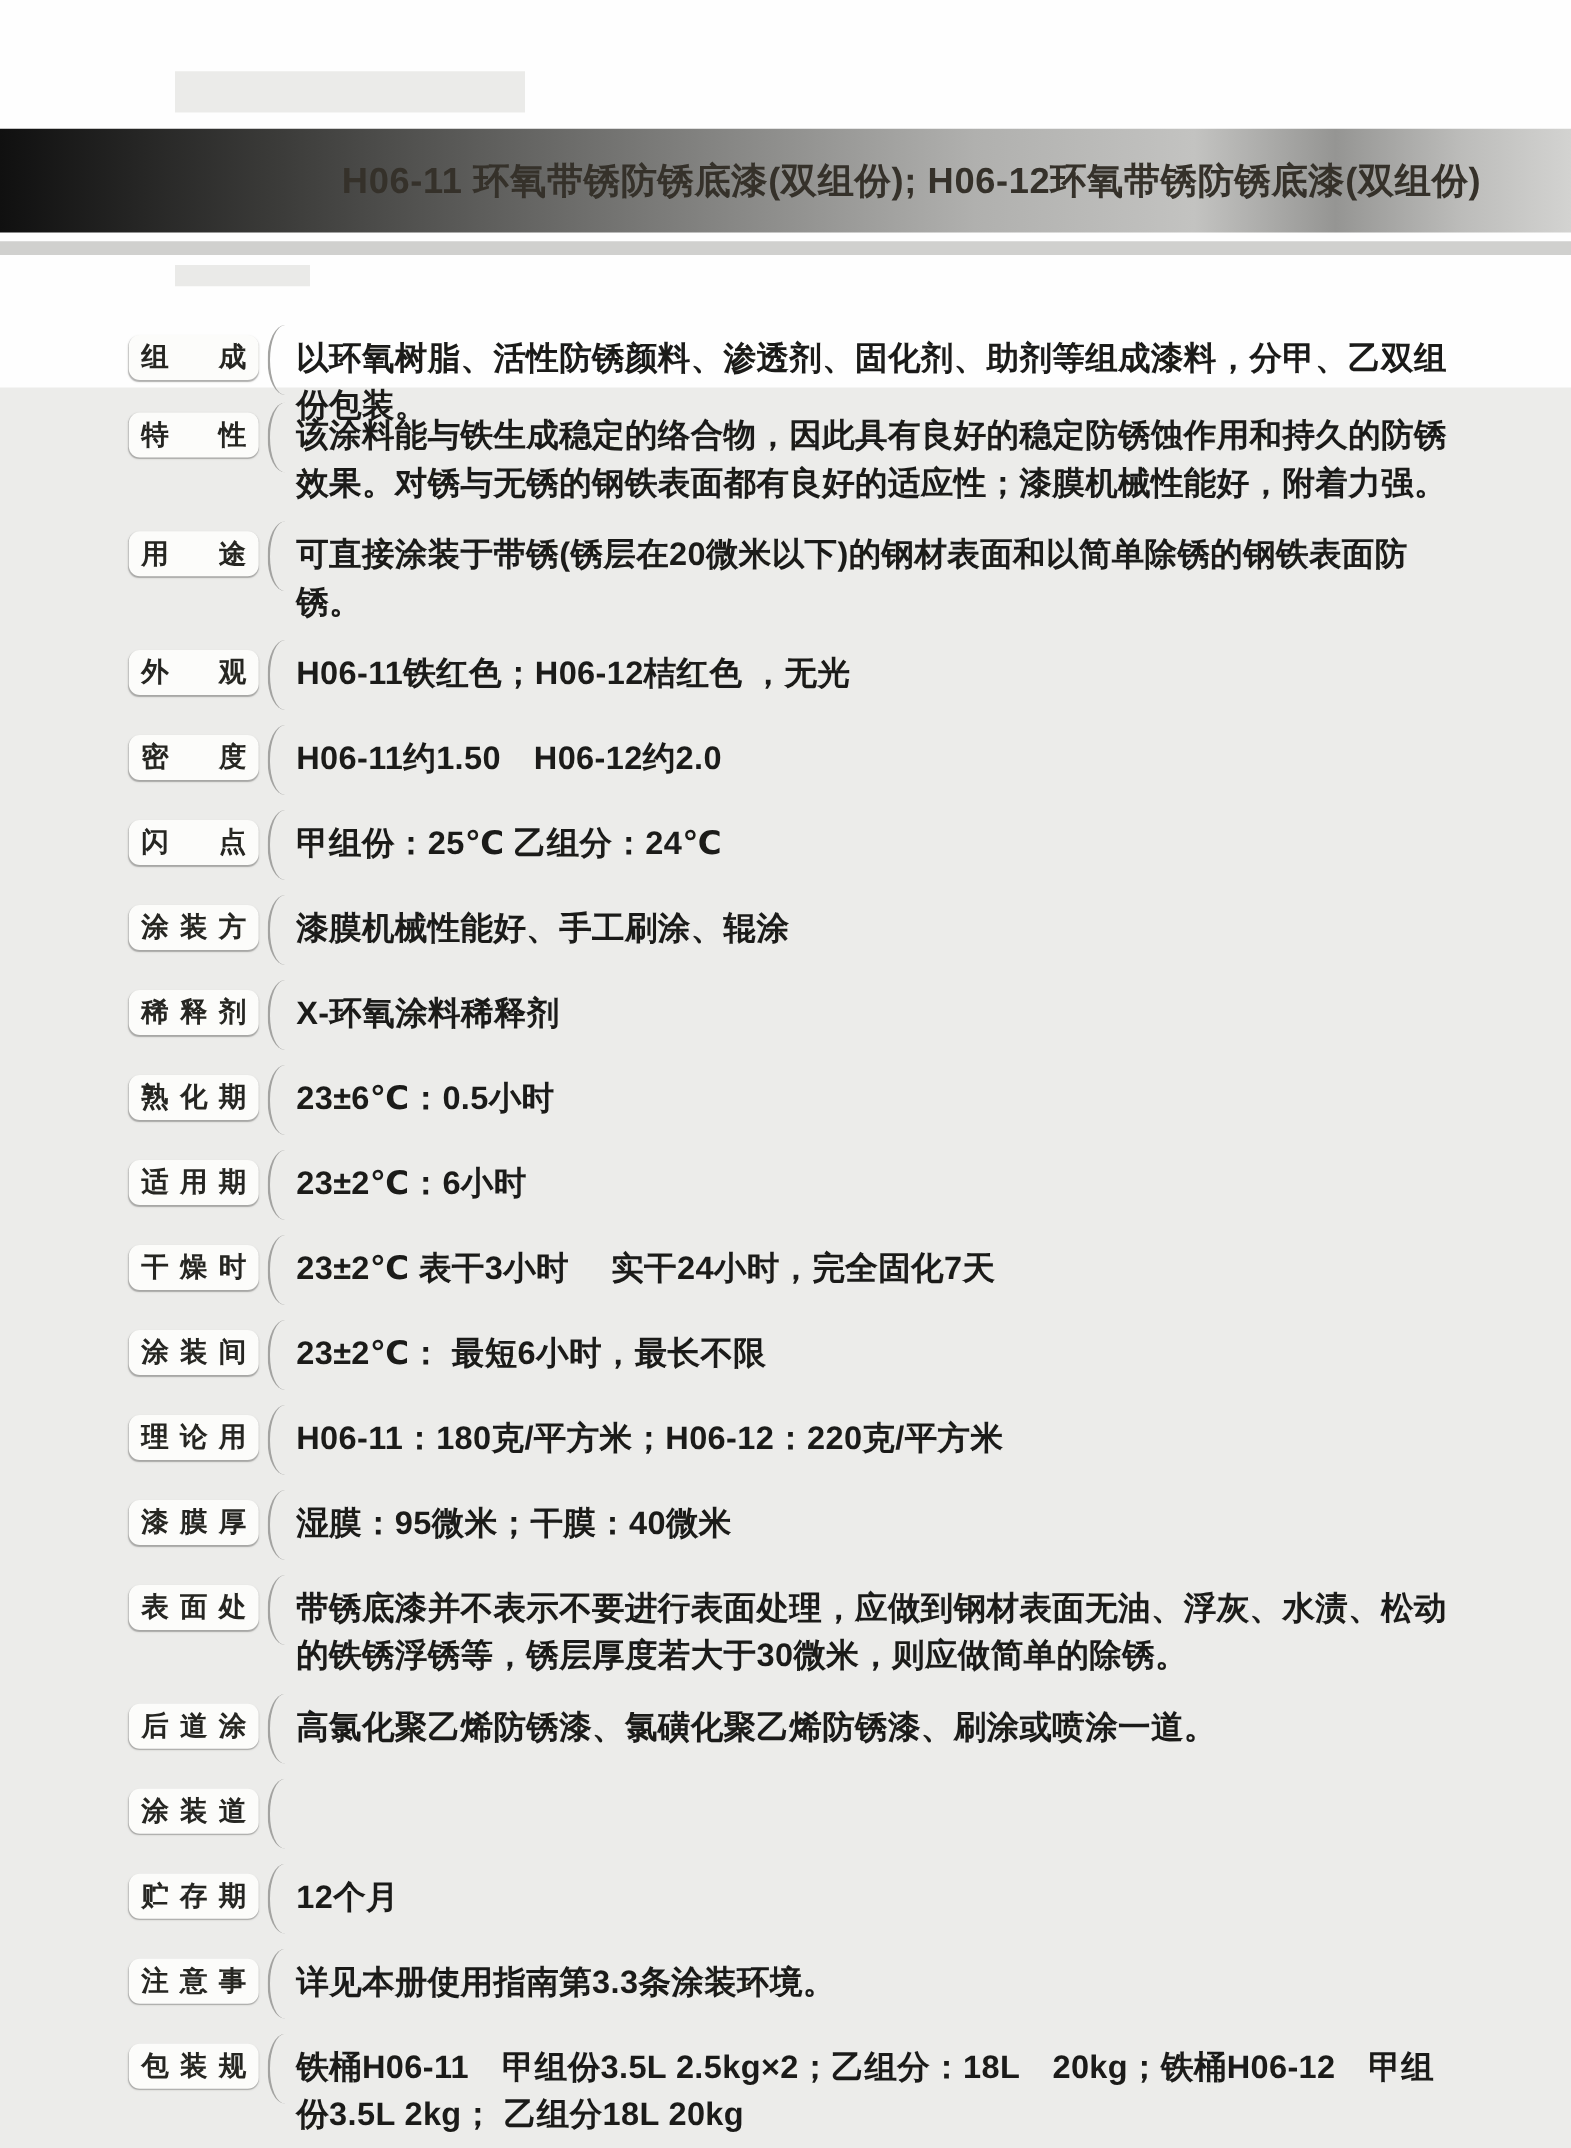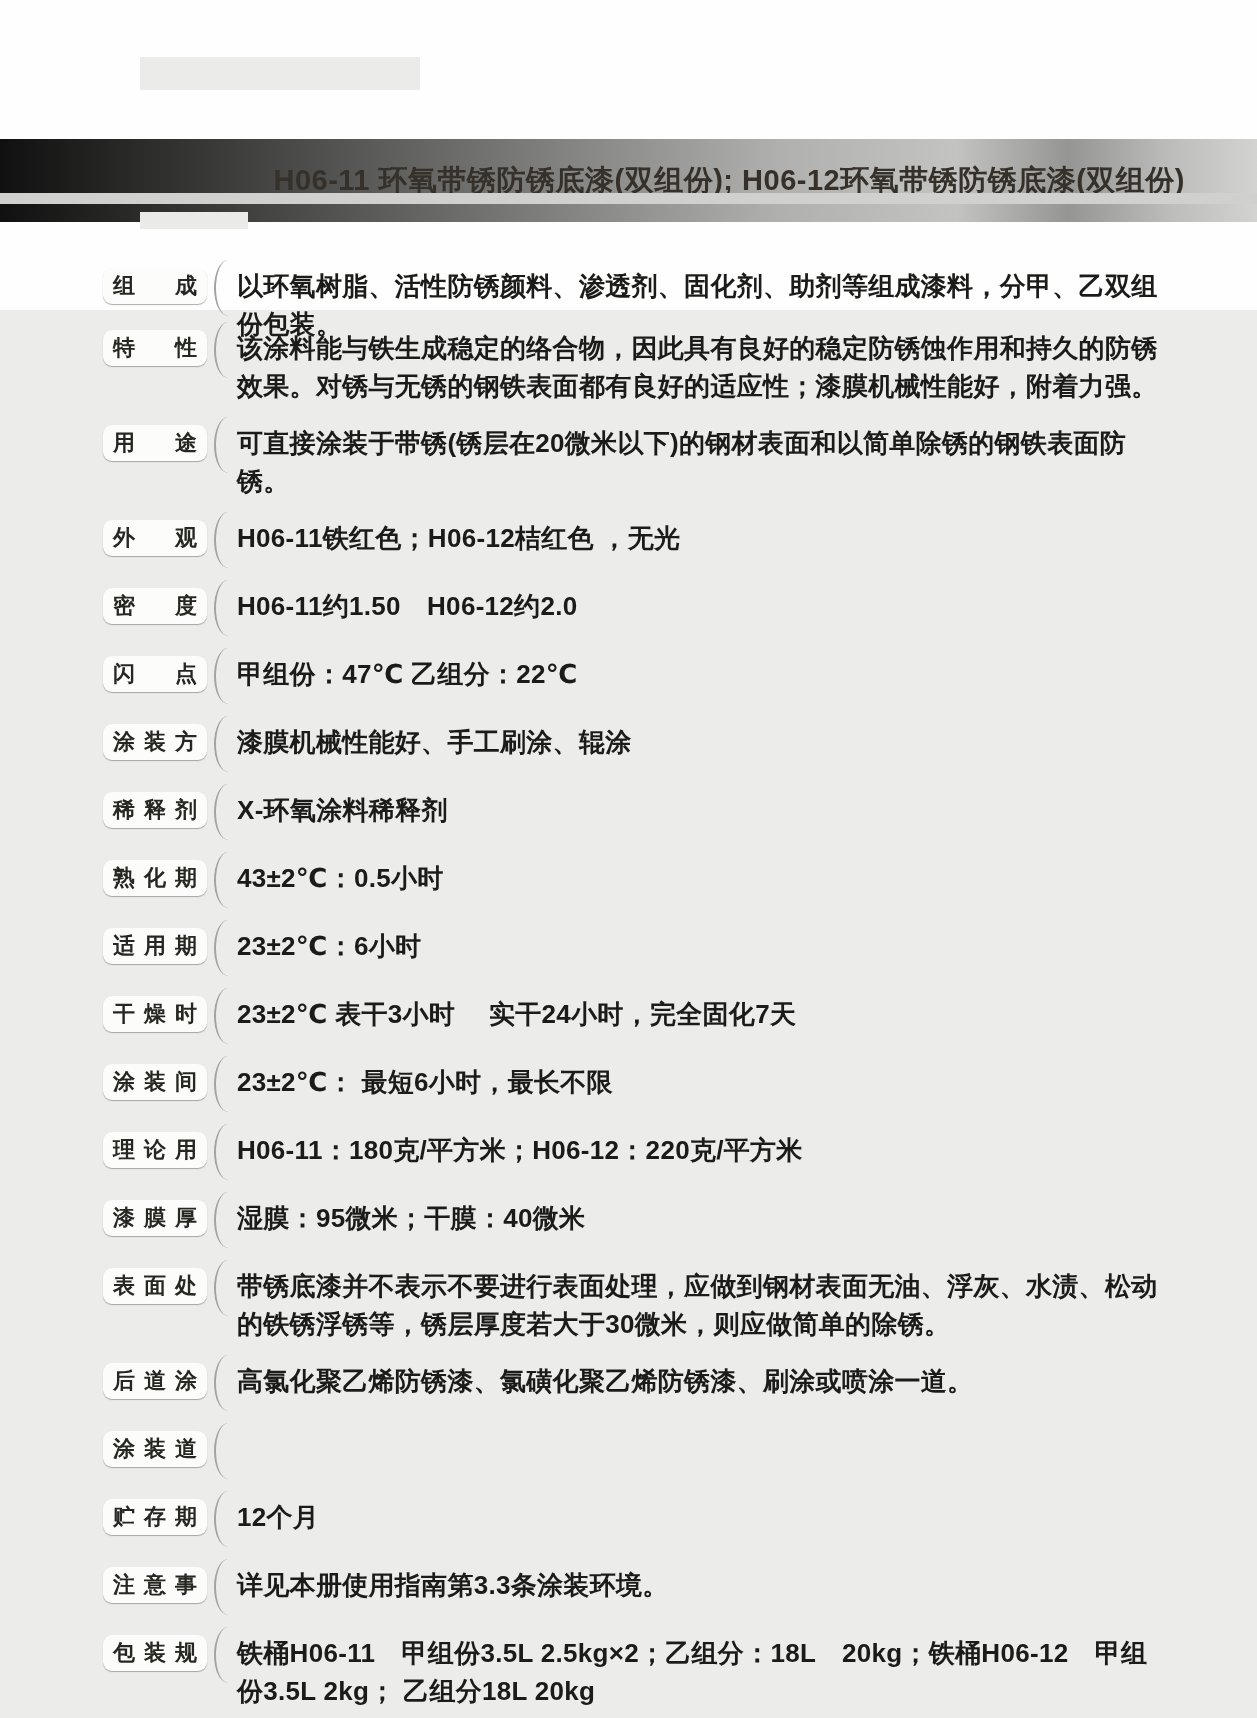--- a/index.html
+++ b/index.html
@@ -25,21 +25,20 @@
     width: 108px; height: 17px; background: #eaeae8;
   }
   .header-bar {
     position: absolute; top: 103px; left: 0;
     width: 100%; height: 83px;
     background: linear-gradient(90deg,
       #101010 0%, #3c3c3a 18%, #7b7b79 42%, #b0b0ae 62%,
       #c3c3c1 76%, #959593 85%, #bcbcba 93%, #d3d3d1 100%);
     display: flex; align-items: center; justify-content: flex-end;
     padding-right: 72px;
-    margin-top: 36px;
   }
   .page-title {
     font-size: 29px;
     font-weight: bold;
     color: #35312a;
     letter-spacing: 0.5px;
     white-space: nowrap;
   }
   .thin-bar {
     position: absolute; top: 193px; left: 0;
@@ -138,40 +137,40 @@
 
   <div class="spec-row">
     <div class="spec-label">密度</div>
     <div class="bracket-icon"></div>
     <div class="spec-value">H06-11约1.50　H06-12约2.0</div>
   </div>
 
   <div class="spec-row">
     <div class="spec-label">闪点</div>
     <div class="bracket-icon"></div>
-    <div class="spec-value">甲组份：47℃ 乙组分：22℃</div>
+    <div class="spec-value">甲组份：25℃ 乙组分：24℃</div>
   </div>
 
   <div class="spec-row">
     <div class="spec-label">涂装方法</div>
     <div class="bracket-icon"></div>
     <div class="spec-value">漆膜机械性能好、手工刷涂、辊涂</div>
   </div>
 
   <div class="spec-row">
     <div class="spec-label">稀释剂</div>
     <div class="bracket-icon"></div>
     <div class="spec-value">X-环氧涂料稀释剂</div>
   </div>
 
 
   <div class="spec-row">
     <div class="spec-label">熟化期</div>
     <div class="bracket-icon"></div>
-    <div class="spec-value">43±2℃：0.5小时</div>
+    <div class="spec-value">23±6℃：0.5小时</div>
   </div>
 
   <div class="spec-row">
     <div class="spec-label">适用期</div>
     <div class="bracket-icon"></div>
     <div class="spec-value">23±2℃：6小时</div>
   </div>
 
   <div class="spec-row">
     <div class="spec-label">干燥时间</div>

